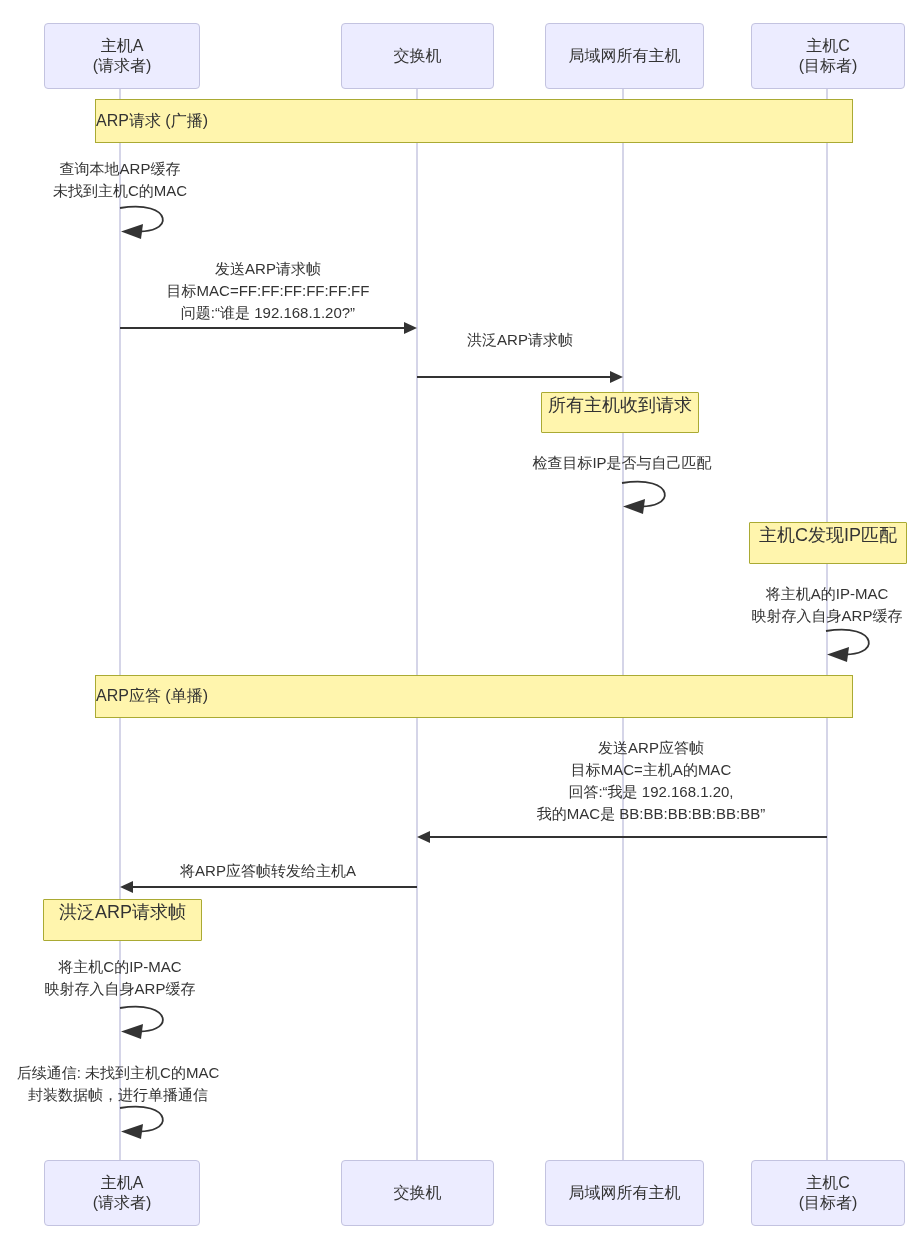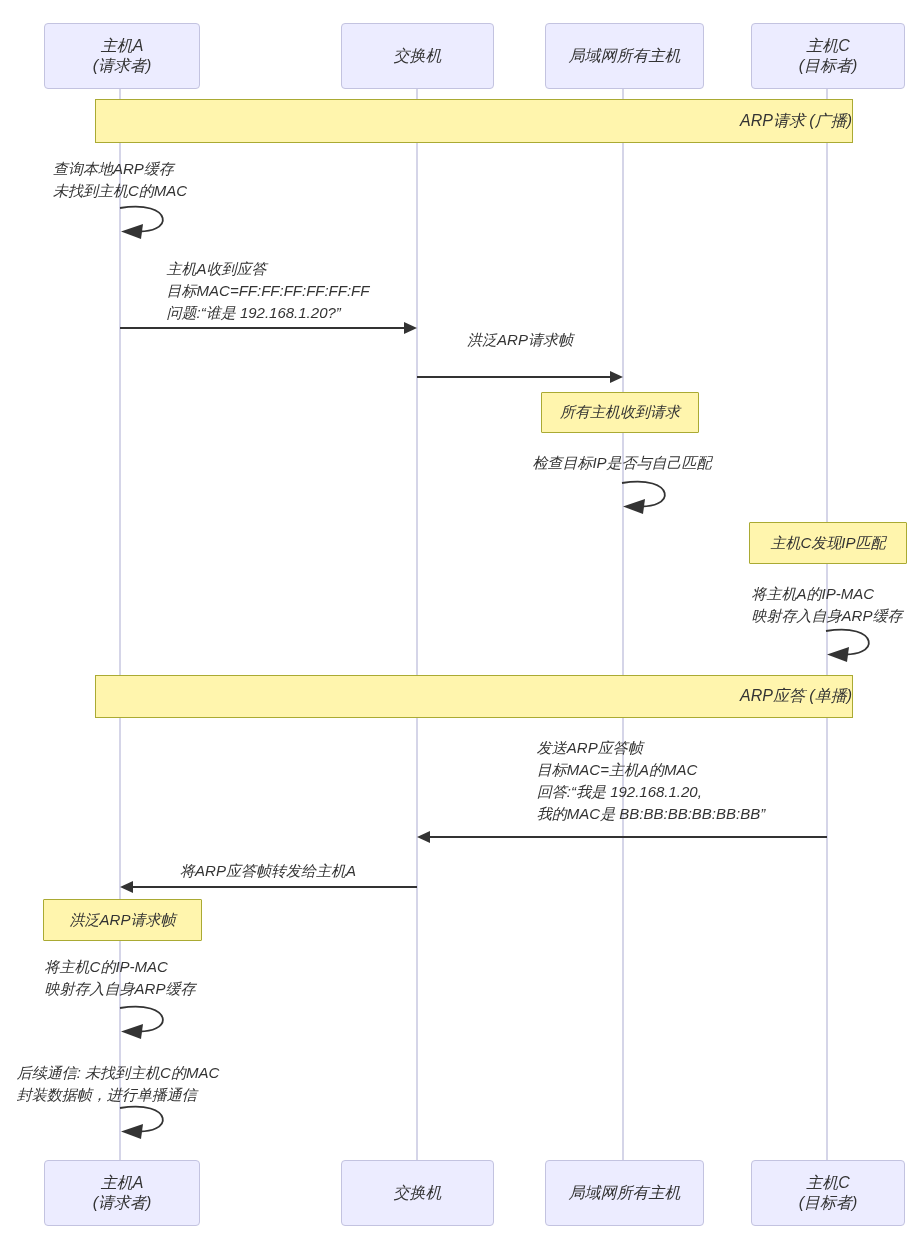--- a/index.html
+++ b/index.html
@@ -3,48 +3,47 @@
 <meta charset="utf-8">
 <style>
   html,body{margin:0;padding:0;background:#ffffff;}
   #canvas{
     position:relative;
     width:924px;height:1235px;
     background:#ffffff;
     font-family:"Liberation Sans","DejaVu Sans",sans-serif;
     color:#333;
     overflow:hidden;
-    font-style:italic;
   }
   .lifeline{
     position:absolute;width:2px;top:89px;height:1071px;
     background:#d5d5e8;
   }
   .participant{
     position:absolute;height:64px;
     background:#ECECFF;border:1px solid #c3c3e0;border-radius:4px;
     display:flex;flex-direction:column;align-items:center;justify-content:center;
     font-size:16px;line-height:20px;color:#333;text-align:center;
   }
   .banner{
     position:absolute;left:95px;width:756px;
     background:#FFF5AD;border:1.5px solid #AAAA33;
-    display:flex;align-items:center;justify-content:flex-end;
+    display:flex;align-items:center;justify-content:flex-start;
     font-size:16px;color:#333;
   }
   .note{
     position:absolute;
     background:#FFF5AD;border:1.5px solid #AAAA33;border-radius:1px;
-    display:flex;align-items:center;justify-content:center;
-    font-size:15px;color:#333;white-space:nowrap;
+    display:flex;align-items:flex-start;justify-content:center;
+    font-size:18px;color:#333;white-space:nowrap;
   }
   .msg{
     position:absolute;transform:translateX(-50%);
     font-size:15px;line-height:22px;color:#333;
-    white-space:nowrap;
+    text-align:center;white-space:nowrap;
   }
   .msg span{display:block;}
   .hline{position:absolute;height:2px;background:#333;}
   .head-r{position:absolute;width:0;height:0;
     border-top:6px solid transparent;border-bottom:6px solid transparent;
     border-left:13px solid #333;}
   .head-l{position:absolute;width:0;height:0;
     border-top:6px solid transparent;border-bottom:6px solid transparent;
     border-right:13px solid #333;}
   .selfloop{position:absolute;width:80px;height:40px;}
@@ -81,21 +80,21 @@
   <div class="msg" style="left:120px;top:158px">
     <span>查询本地ARP缓存</span>
     <span>未找到主机C的MAC</span>
   </div>
   <svg class="selfloop" style="left:115px;top:202px" viewBox="0 0 80 40">
     <path d="M 5 6 C 58 -3, 62 34, 16 29" stroke="#333" stroke-width="1.8" fill="none"></path>
     <polygon points="28,22 6,29.5 26,37" fill="#333"></polygon>
   </svg>
 
   <div class="msg" style="left:268px;top:258px">
-    <span>主机A收到应答</span>
+    <span>发送ARP请求帧</span>
     <span>目标MAC=FF:FF:FF:FF:FF:FF</span>
     <span>问题:“谁是 192.168.1.20?”</span>
   </div>
   <div class="hline" style="left:120px;top:327px;width:285px"></div>
   <div class="head-r" style="left:404px;top:322px"></div>
 
   <div class="msg" style="left:520px;top:329px">
     <span>洪泛ARP请求帧</span>
   </div>
   <div class="hline" style="left:417px;top:376px;width:193px"></div>

